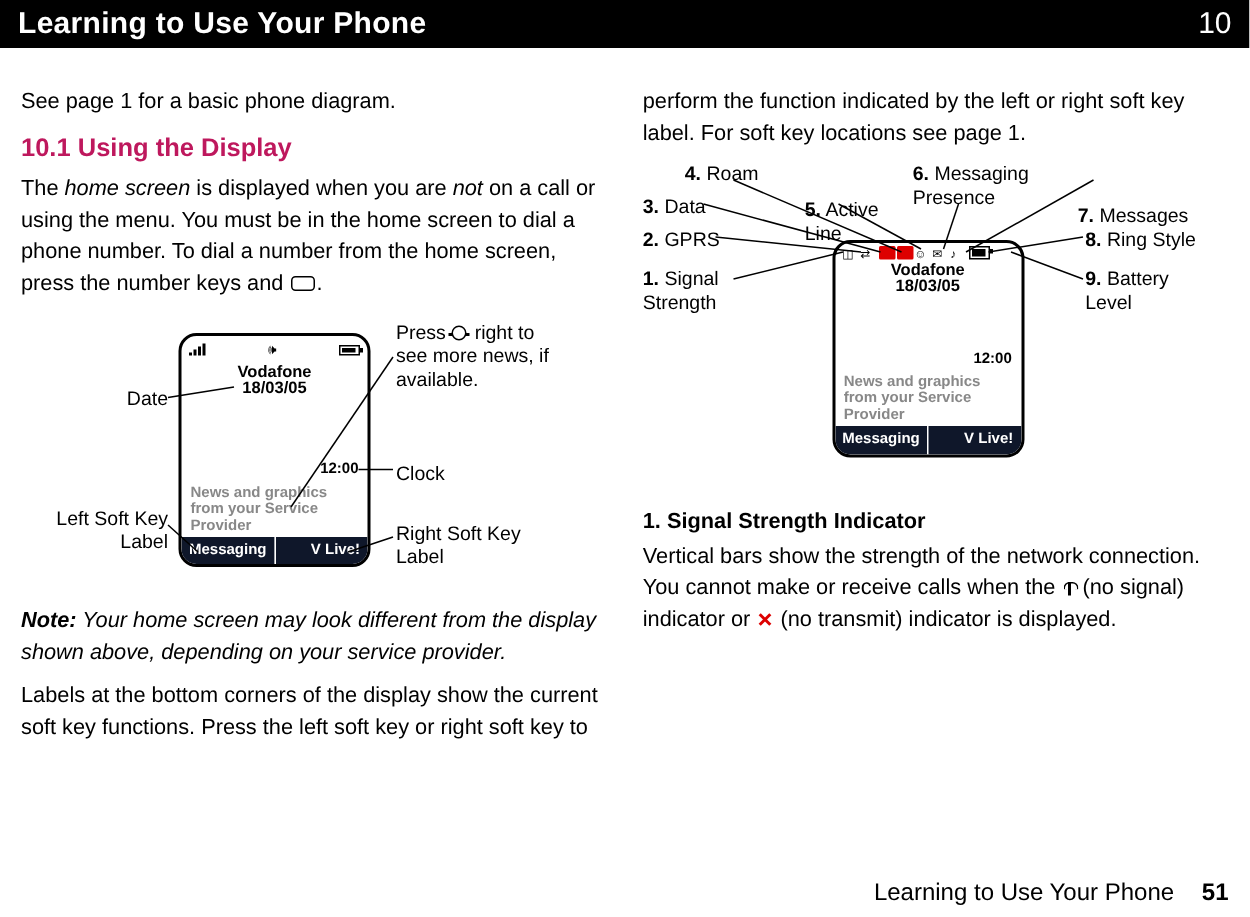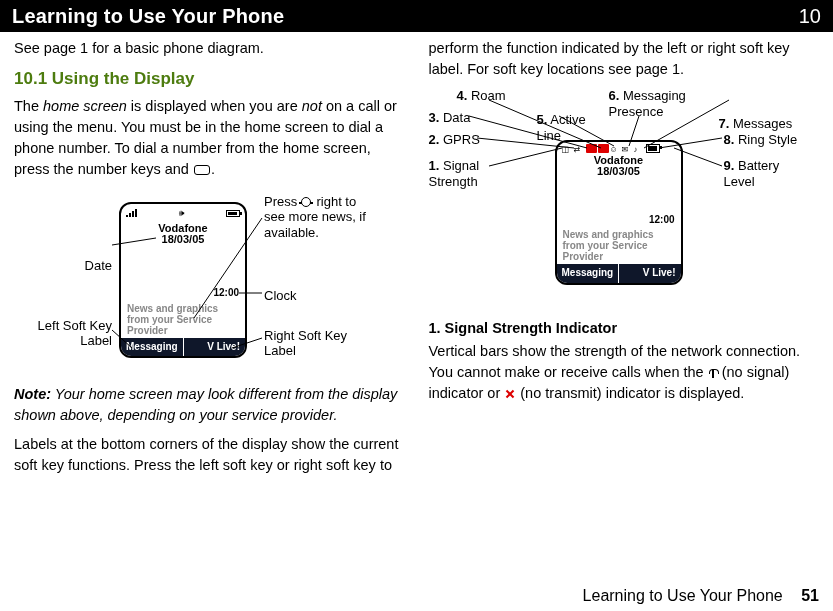--- a/index.html
+++ b/index.html
@@ -29,34 +29,34 @@
   }
   .header-num {
     font-family: "Arial Narrow", Arial, sans-serif;
     font-stretch: condensed;
     font-weight: normal;
     font-size: 20px;
   }
   .page {
     display: flex;
     gap: 24px;
-    padding: 6px 14px 0 14px;
+    padding: 26px 14px 0 14px;
   }
   .col {
     width: 50%;
     font-family: "Arial Narrow", Arial, sans-serif;
     font-stretch: condensed;
     font-size: 14.5px;
     line-height: 1.45;
     color: #000;
   }
   .col p { margin-bottom: 8px; }
   .section-title {
     font-weight: bold;
-    color: #4d7c0f;
+    color: #be185d;
     font-size: 17px;
     margin: 6px 0 4px 0;
     font-family: "Arial Narrow", Arial, sans-serif;
     font-stretch: condensed;
   }
   .italic { font-style: italic; }
   .bold { font-weight: bold; }
   .note-line { margin-top: 4px; }
   .footer {
     position: absolute;
@@ -243,21 +243,21 @@
         <div class="phone-body">
           <div class="phone-clock">12:00</div>
         </div>
         <div class="phone-news">News and graphics from your Service Provider</div>
         <div class="phone-softkeys">
           <div>Messaging</div>
           <div>V Live!</div>
         </div>
       </div>
 
-      <div class="callout" style="left:48px; top:50px; text-align:right; width:50px;margin-top:20px;">Date</div>
+      <div class="callout" style="left:48px; top:50px; text-align:right; width:50px;">Date</div>
       <div class="callout" style="left:20px; top:130px; text-align:right; width:78px; white-space:pre-line;">Left Soft Key
 Label</div>
       <div class="callout" style="left:250px; top:6px; width:110px;">
         <span>Press </span><span class="nav-icon"></span><span> right to see more news, if available.</span>
       </div>
       <div class="callout" style="left:250px; top:100px;">Clock</div>
       <div class="callout" style="left:250px; top:140px; width:110px; white-space:pre-line;">Right Soft Key
 Label</div>
 
       <svg class="lines" width="390" height="190">

